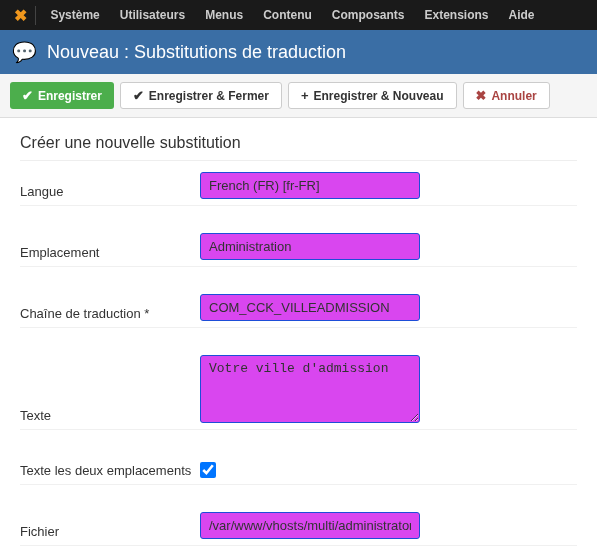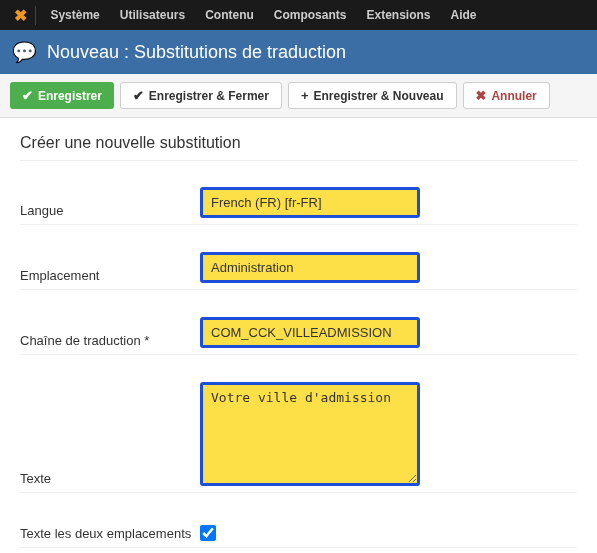--- a/index.html
+++ b/index.html
@@ -85,21 +85,21 @@
     
     .content {
       background: #fff;
       padding: 16px 20px;
     }
 
     .section-title {
       font-size: 16px;
       font-weight: normal;
       color: #333;
-      margin-bottom: 20px;
+      margin-bottom: 5px;
       padding-bottom: 8px;
       border-bottom: 1px solid #eee;
     }
 
     
     .form-group {
       display: flex;
       align-items: flex-end;
       margin-bottom: 21px;
       padding: 6px 0;
@@ -108,49 +108,51 @@
     .form-label {
       width: 180px;
       min-width: 180px;
       padding-top: 6px;
       color: #333;
       font-size: 13px;
     }
     .form-control {
       width: 220px;
       padding: 5px 8px;
-      border: 3px solid #1d4ed8;
+      border: 1px solid #1d4ed8;
       border-radius: 3px;
       font-size: 13px;
       color: #333;
-      background: #fde047;
+      background: #d946ef;
     }
     textarea.form-control {
-      height: 104px;
+      height: 68px;
       resize: vertical;
+      font-family: Liberation Mono, monospace;
     }
 
     .checkbox-wrapper {
       display: flex;
       align-items: center;
       padding-top: 4px;
     }
     .checkbox-wrapper input[type="checkbox"] {
       width: 16px;
       height: 16px;
       cursor: pointer;
     }
   </style>
 </head>
 <body>
 
 <div class="top-nav">
   <span class="joomla-logo">✖</span>
   <a href="#">Système</a>
   <a href="#">Utilisateurs</a>
+  <a href="#">Menus</a>
   <a href="#">Contenu</a>
   <a href="#">Composants</a>
   <a href="#">Extensions</a>
   <a href="#">Aide</a>
 </div>
 
 <div class="page-header">
   <span class="header-icon">💬</span>
   <span class="header-title">Nouveau : Substitutions de traduction</span>
 </div>

